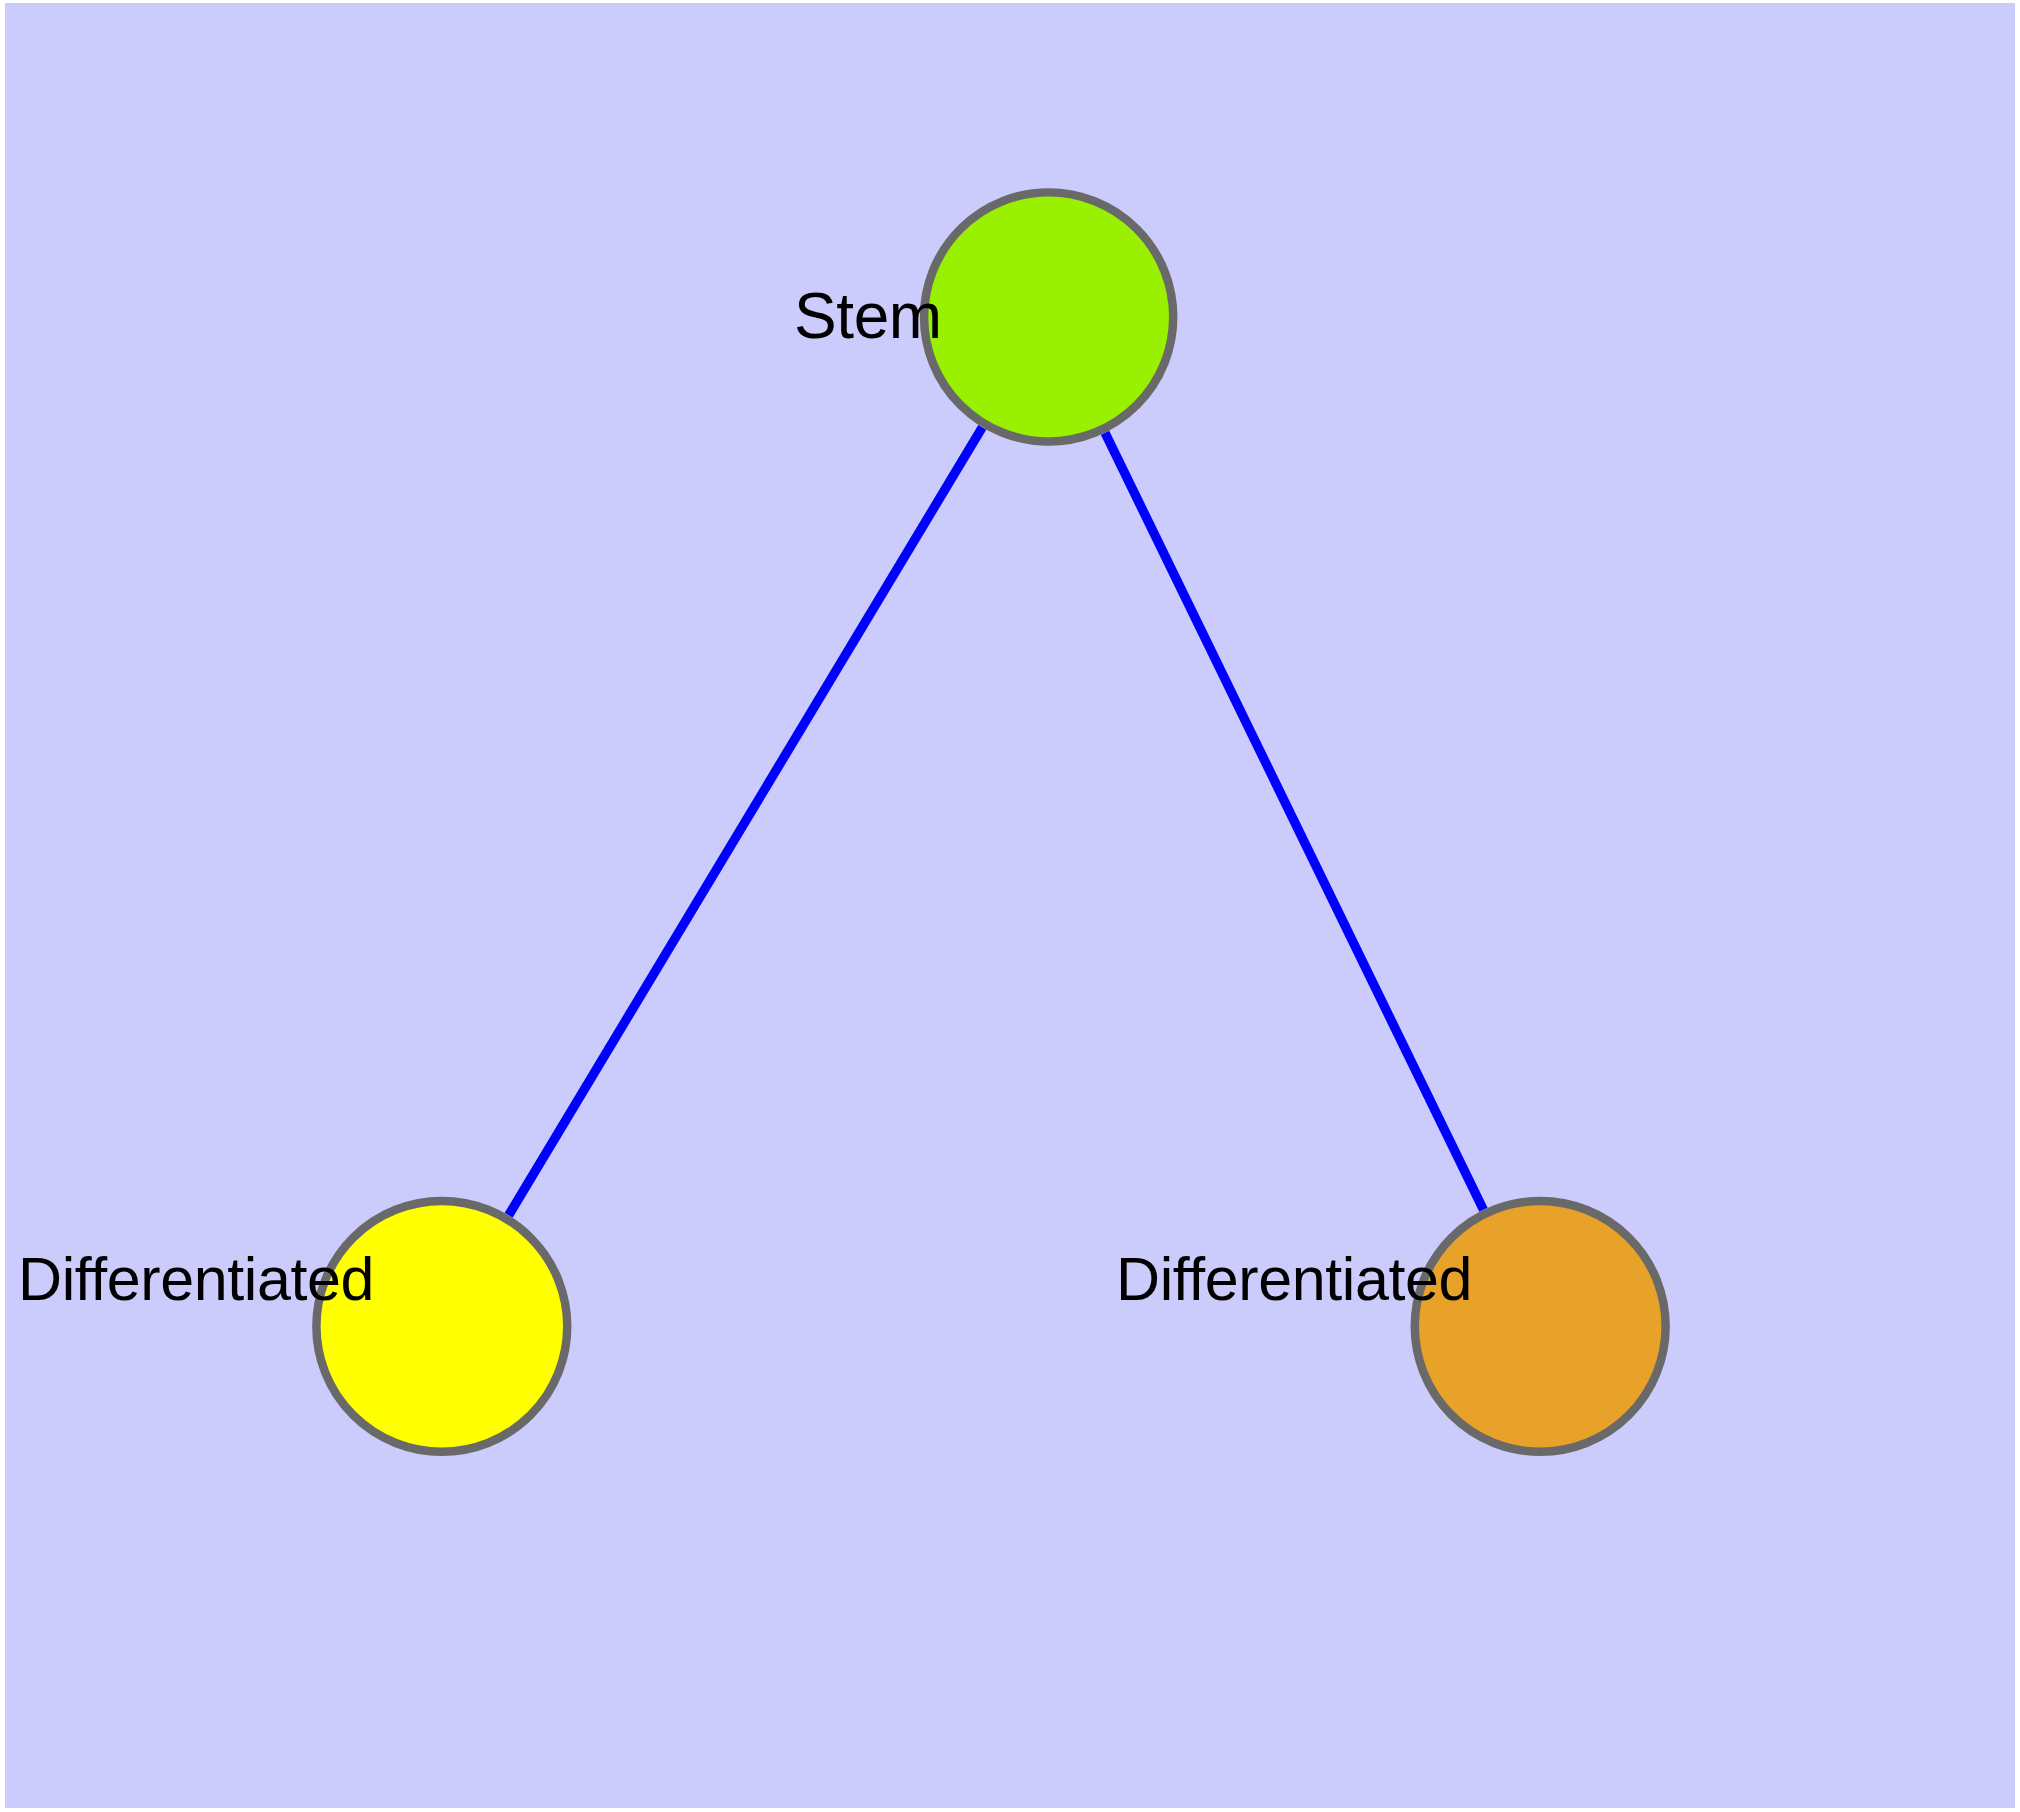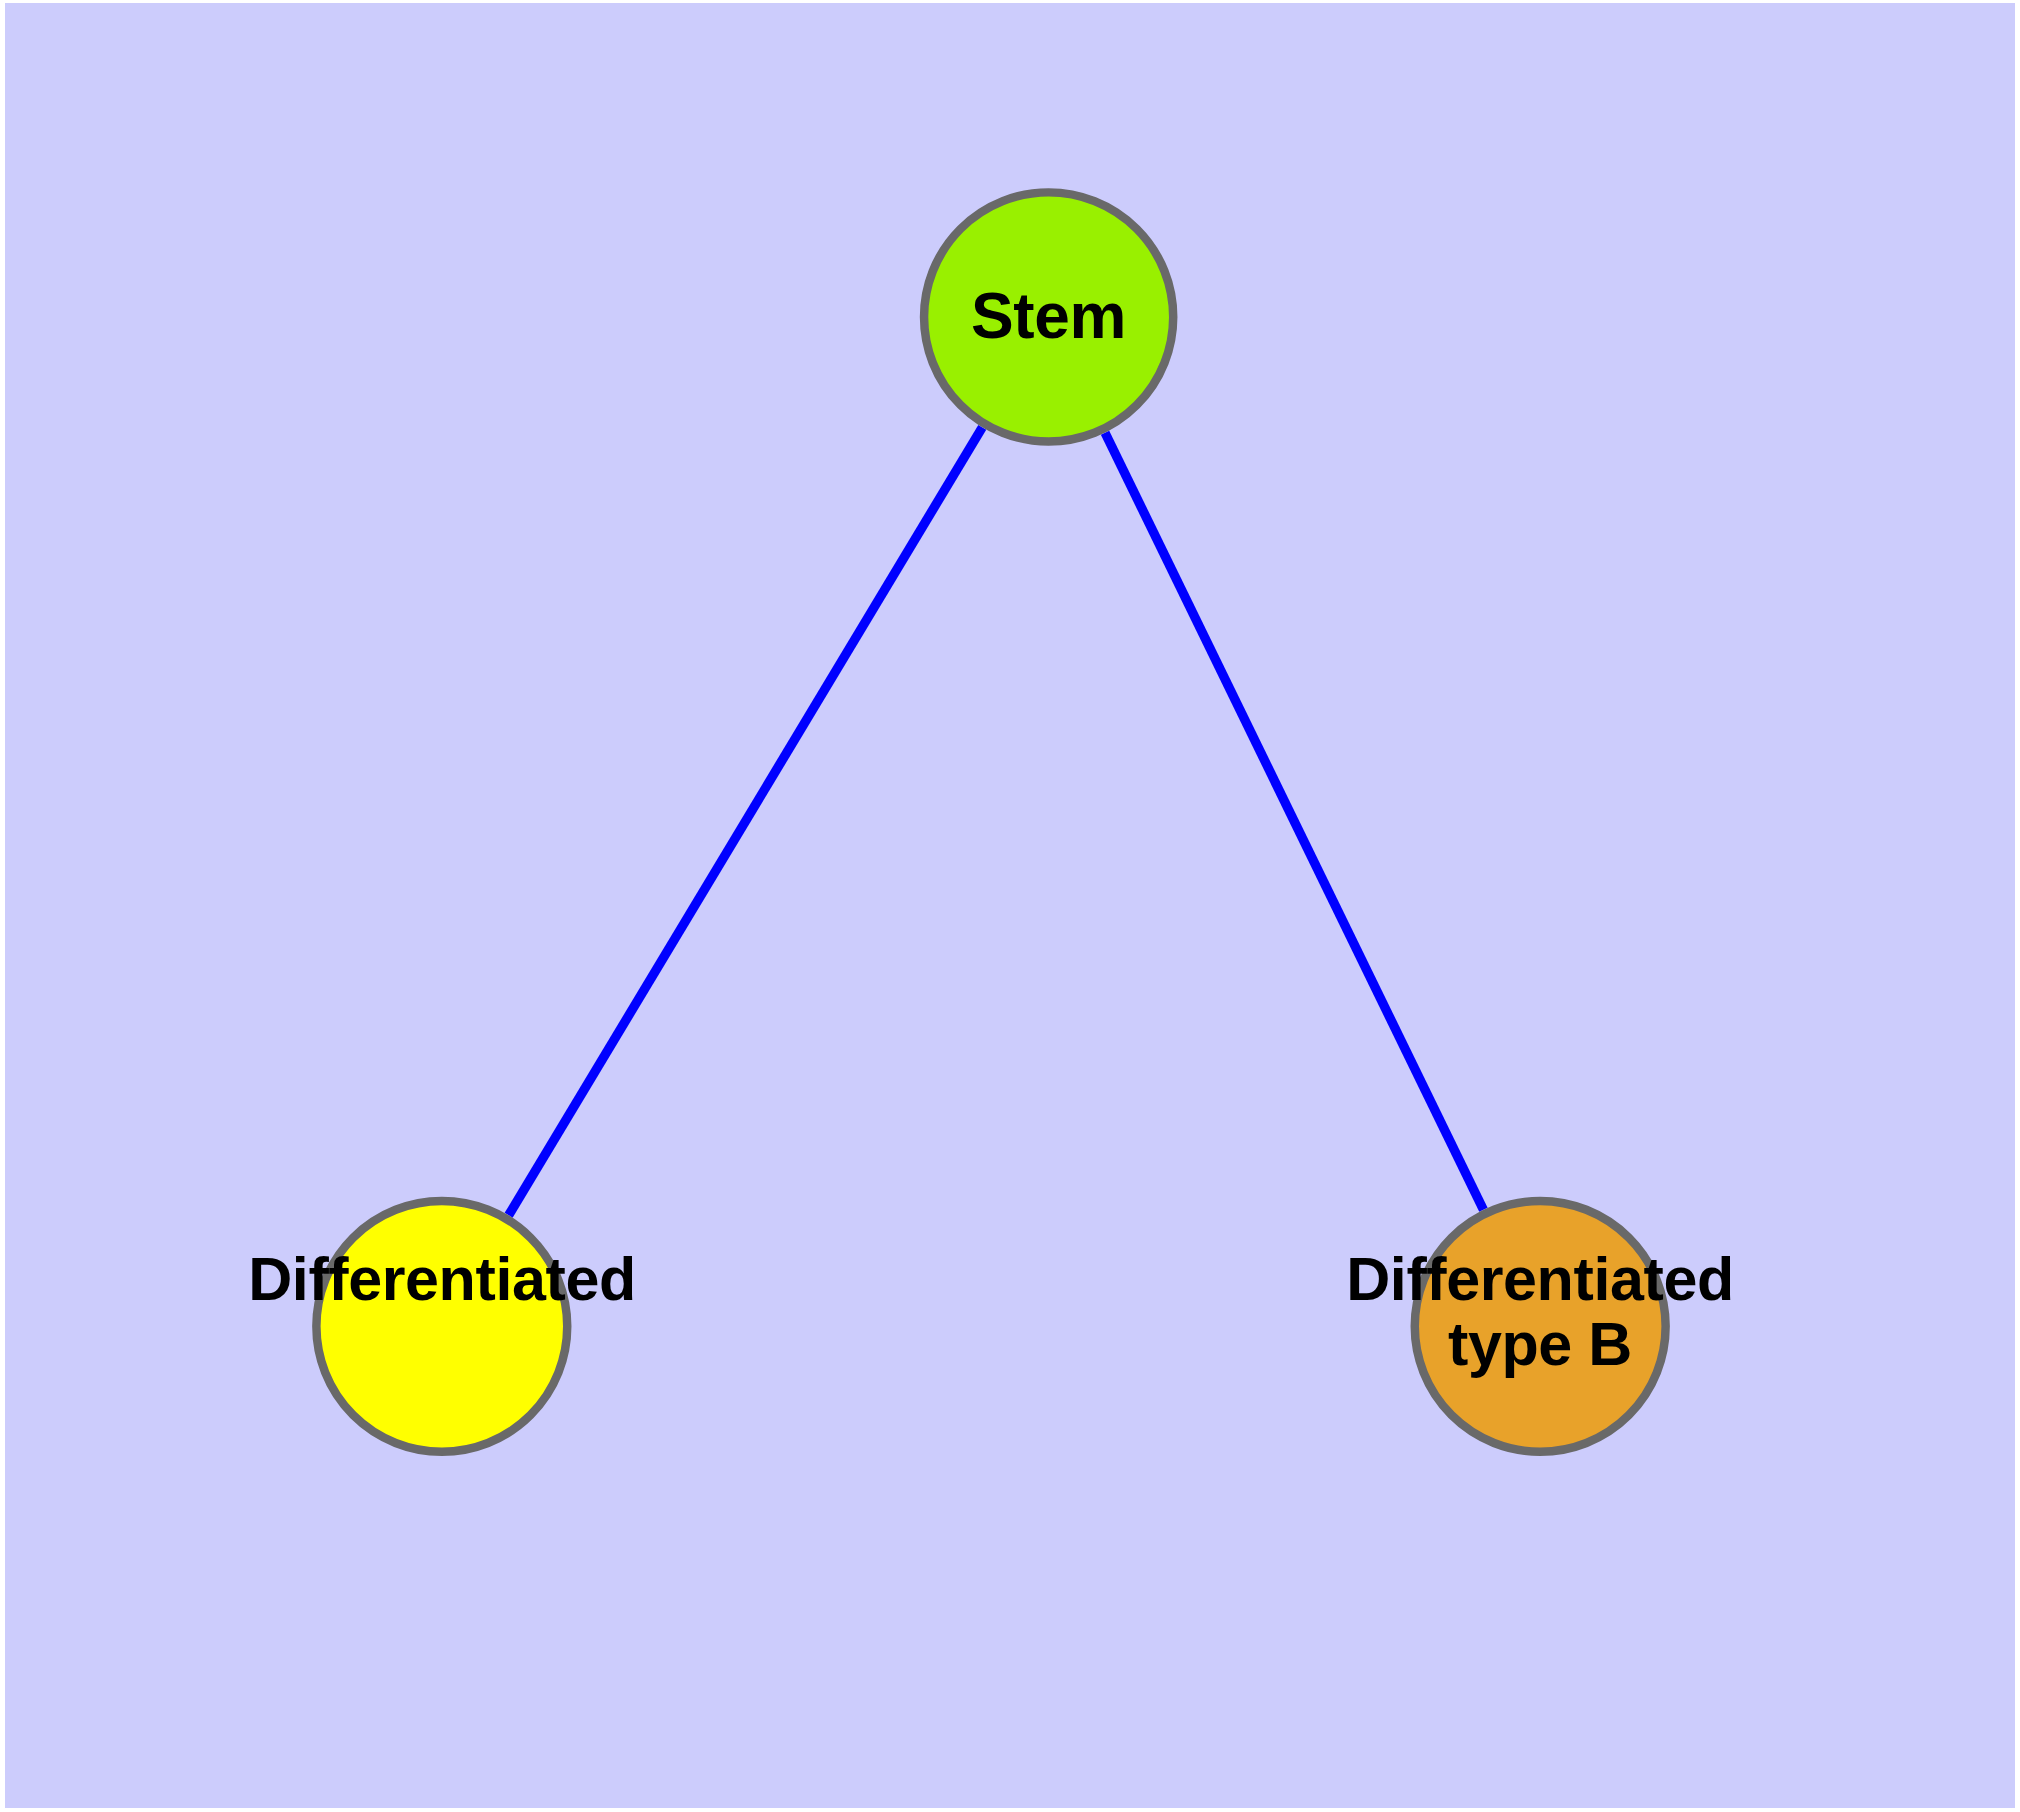--- a/index.html
+++ b/index.html
@@ -37,22 +37,21 @@
     stroke-width: 10;
   }
   .edge-line {
     stroke: #0000ff;
     stroke-width: 11;
     stroke-linecap: butt;
   }
   .node-label {
     position: absolute;
     color: #000000;
-    font-weight: bold;
-    text-align: center;
+    font-weight: normal;
     line-height: 1.06;
     white-space: nowrap;
     letter-spacing: -0.4px;
     -webkit-font-smoothing: antialiased;
   }
   .label-stem {
     font-size: 64px;
   }
   .label-diff {
     font-size: 61px;
@@ -83,17 +82,16 @@
   <div class="node-label label-stem" style="left: 794px; top: 283px; width: 509px;">
     <span class="label-line">Stem</span>
   </div>
 
   <div class="node-label label-diff" style="left: 18px; top: 1247px; width: 848px;">
     <span class="label-line">Differentiated</span>
   </div>
 
   <div class="node-label label-diff" style="left: 1116px; top: 1247px; width: 848px;">
     <span class="label-line">Differentiated</span>
-    <span class="label-line">type B</span>
   </div>
 
 </div>
 
 
 </body></html>

